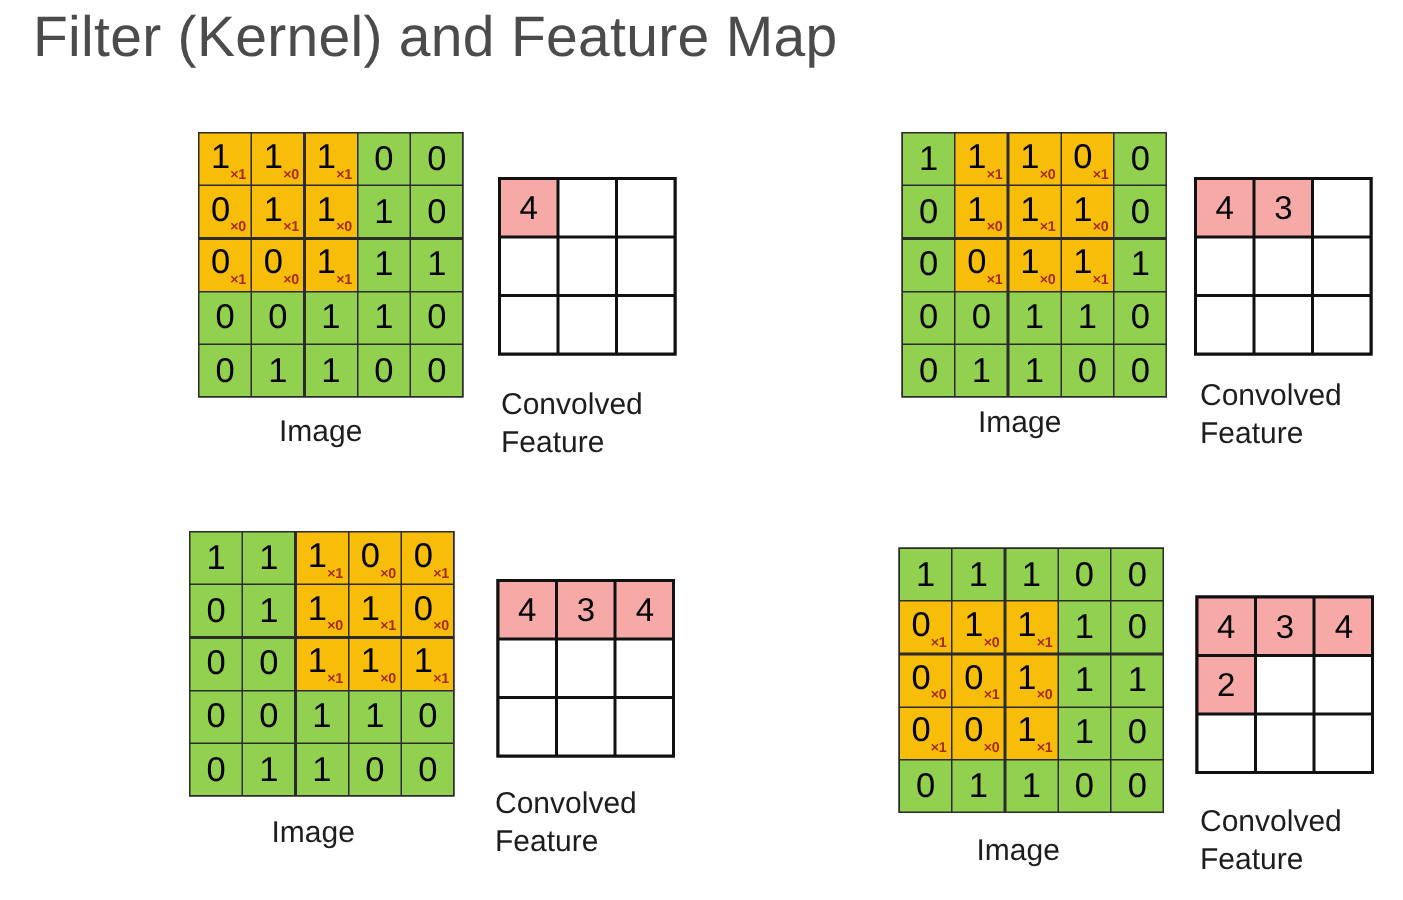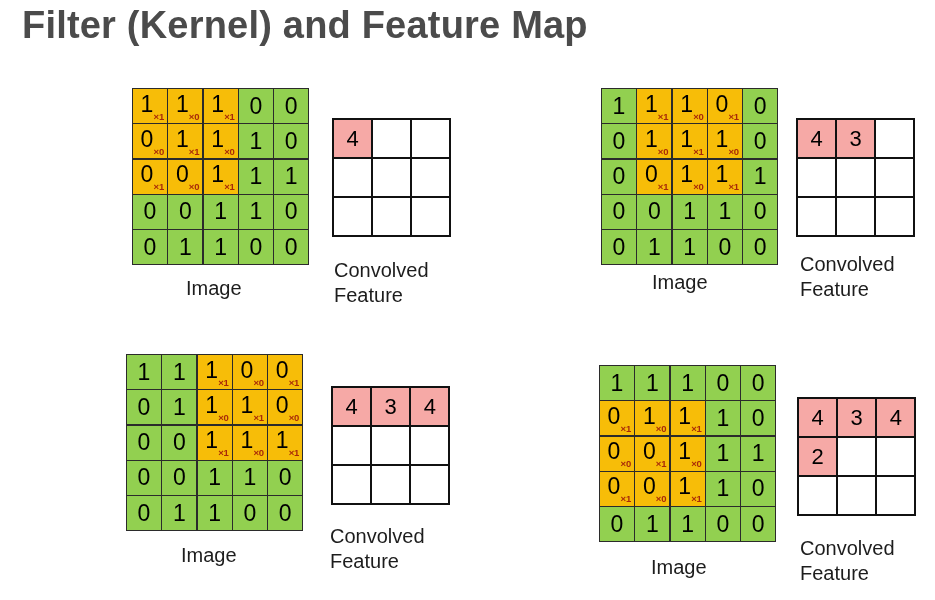--- a/index.html
+++ b/index.html
@@ -15,21 +15,21 @@
     font-family: "Liberation Sans", sans-serif;
     -webkit-font-smoothing: antialiased;
   }
 
   
   .slide-title {
     position: absolute;
     left: 22px;
     top: 4px;
     font-size: 38px;
-    font-weight: 700;
+    font-weight: 400;
     color: #4b4b4b;
     letter-spacing: 0.2px;
     white-space: nowrap;
   }
 
   
   .panel {
     position: absolute;
   }
 

